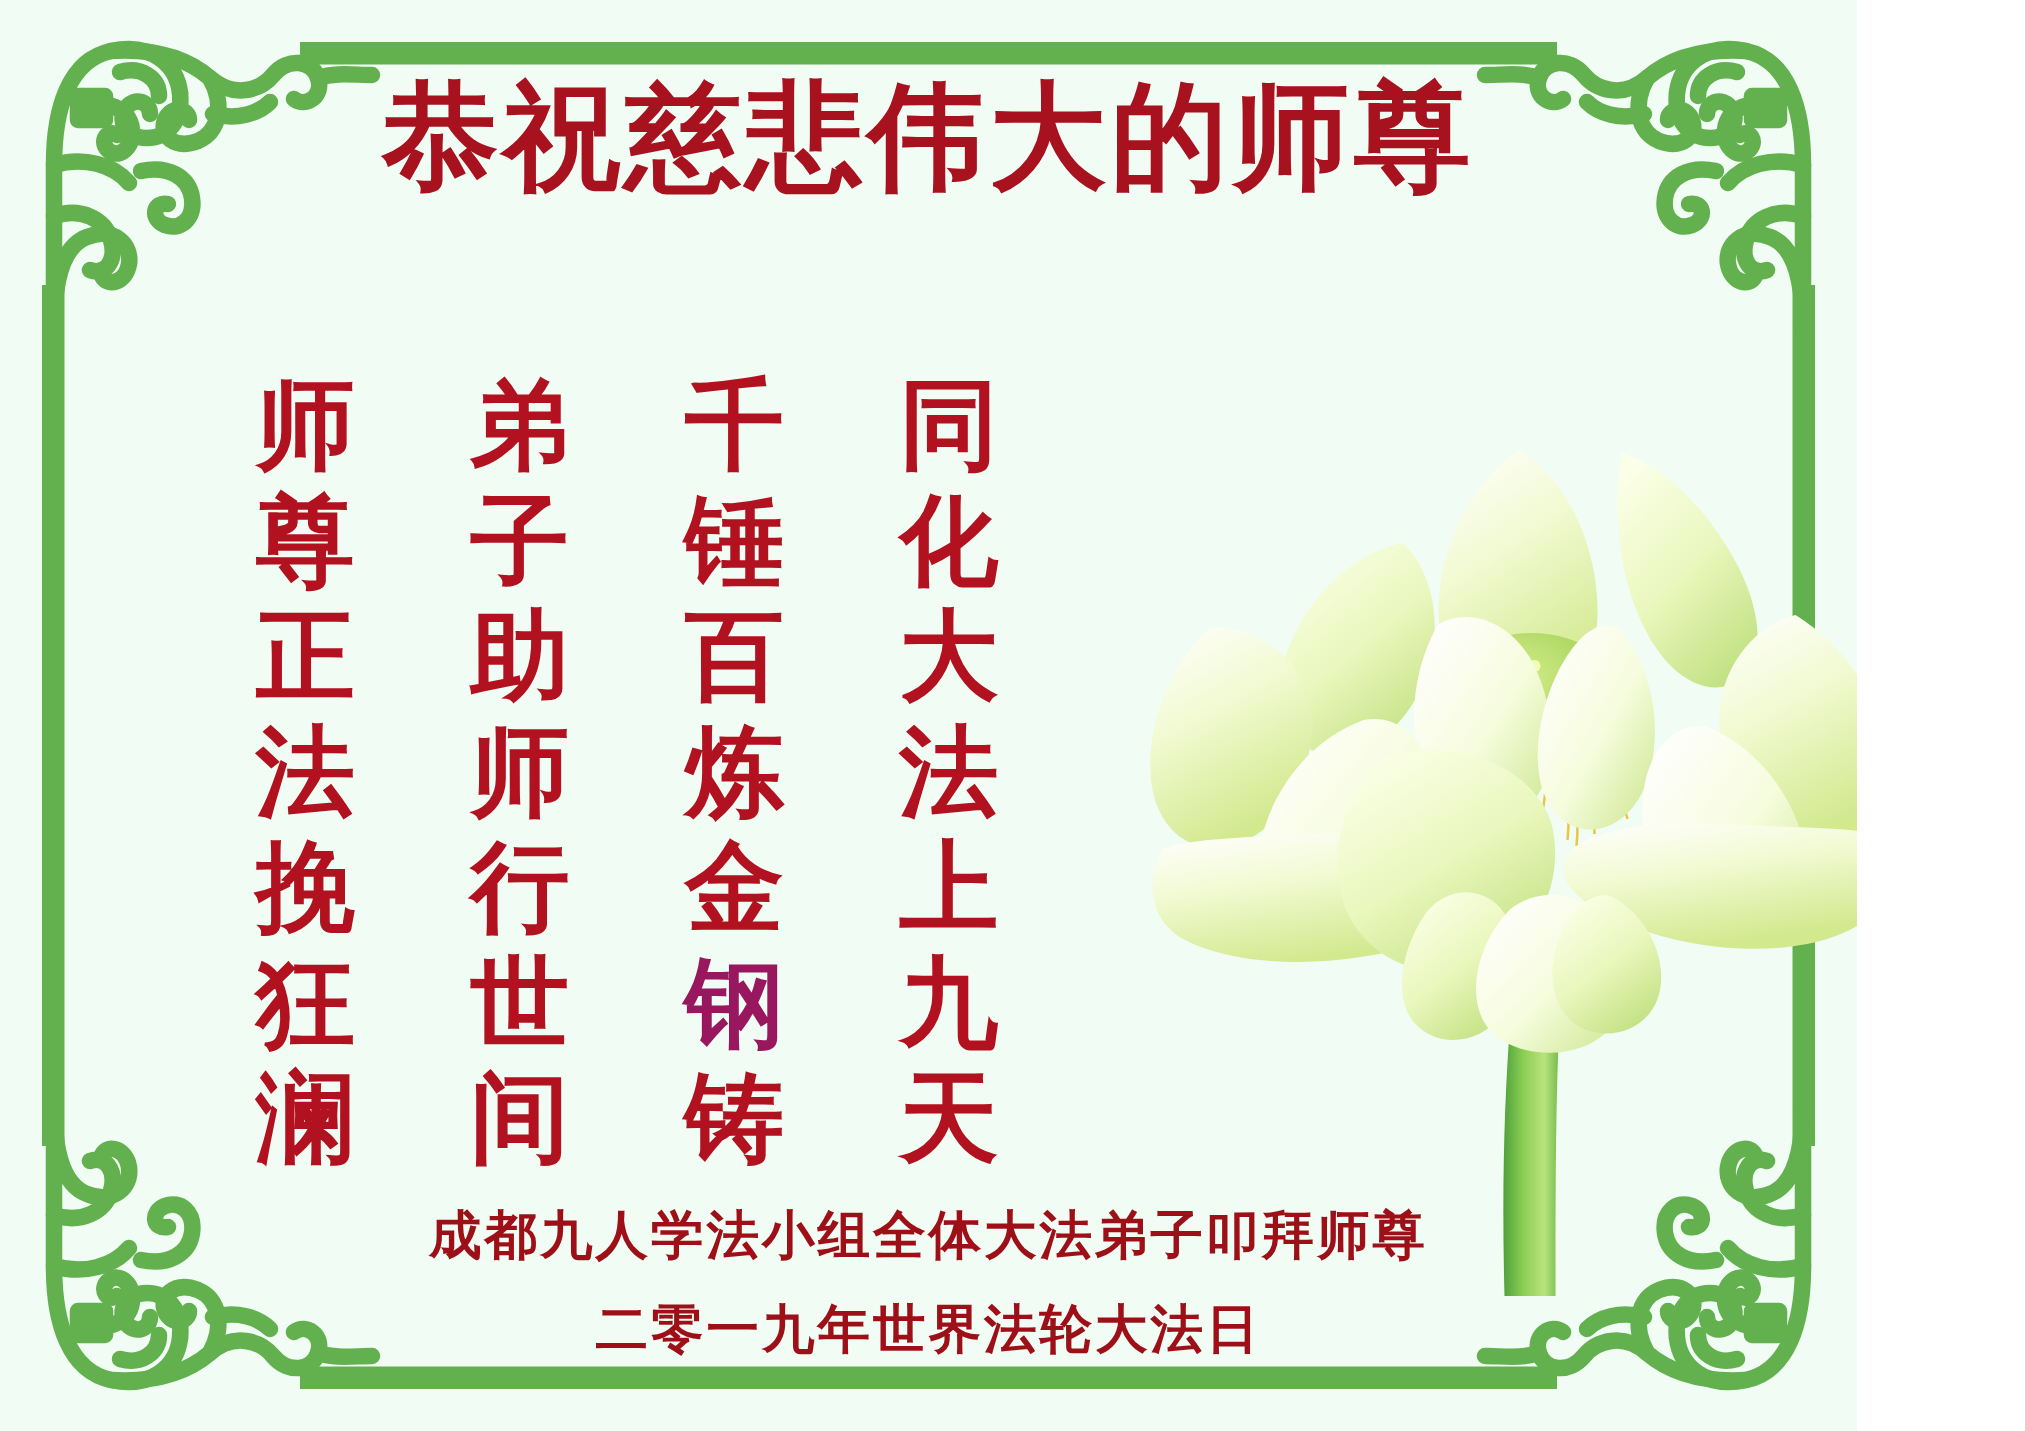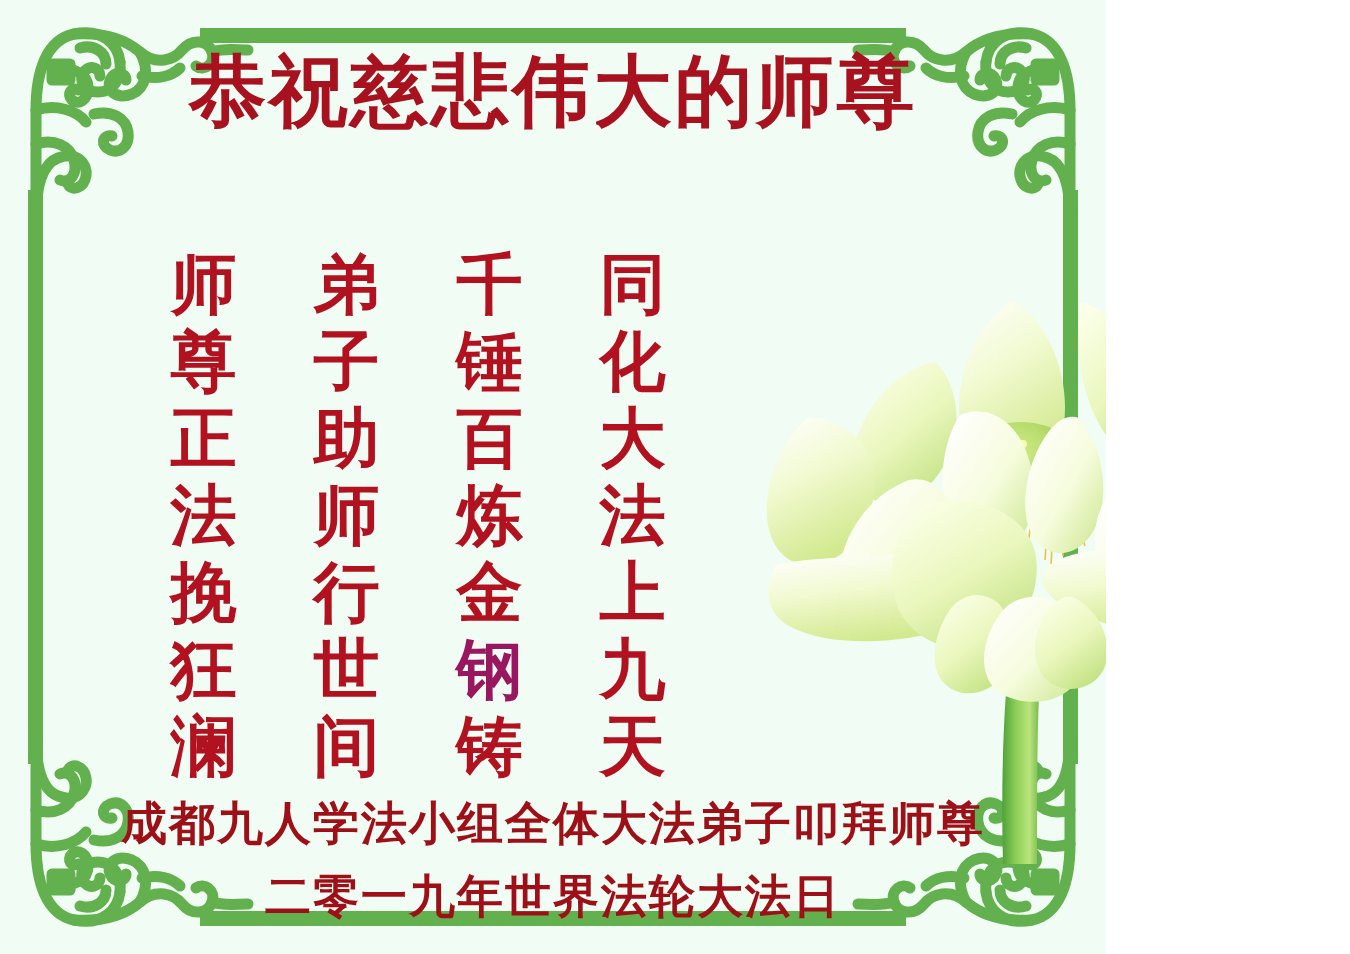--- a/index.html
+++ b/index.html
@@ -2,21 +2,21 @@
 <html><head>
 <meta charset="utf-8">
 <style>
   html, body {
     margin: 0;
     padding: 0;
     background: #ffffff;
   }
   #card {
     position: relative;
-    width: 1106px;
+    width: 1238px;
     height: 954px;
     overflow: hidden;
     background: #f1fcf4;
     font-family: "Liberation Serif", "DejaVu Serif", serif;
   }
 
   
   .frame-line {
     position: absolute;
     background: #63b04f;
@@ -97,28 +97,28 @@
   #signature {
     position: absolute;
     left: 0;
     right: 0;
     top: 800px;
     text-align: center;
     z-index: 6;
   }
   .sig-line {
     color: #9e1018;
-    font-size: 46px;
+    font-size: 35px;
     line-height: 47px;
     font-weight: bold;
     letter-spacing: 2px;
     white-space: nowrap;
     font-family: "Liberation Serif", "DejaVu Serif", serif;
   }
-  .sig-line-2 { margin-top: 26px; }
+  .sig-line-2 { margin-top: 16px; }
 </style>
 </head>
 <body>
 
 <div id="card">
 
   <div class="frame-line frame-top"></div>
   <div class="frame-line frame-bottom"></div>
   <div class="frame-line frame-left"></div>
   <div class="frame-line frame-right"></div>

